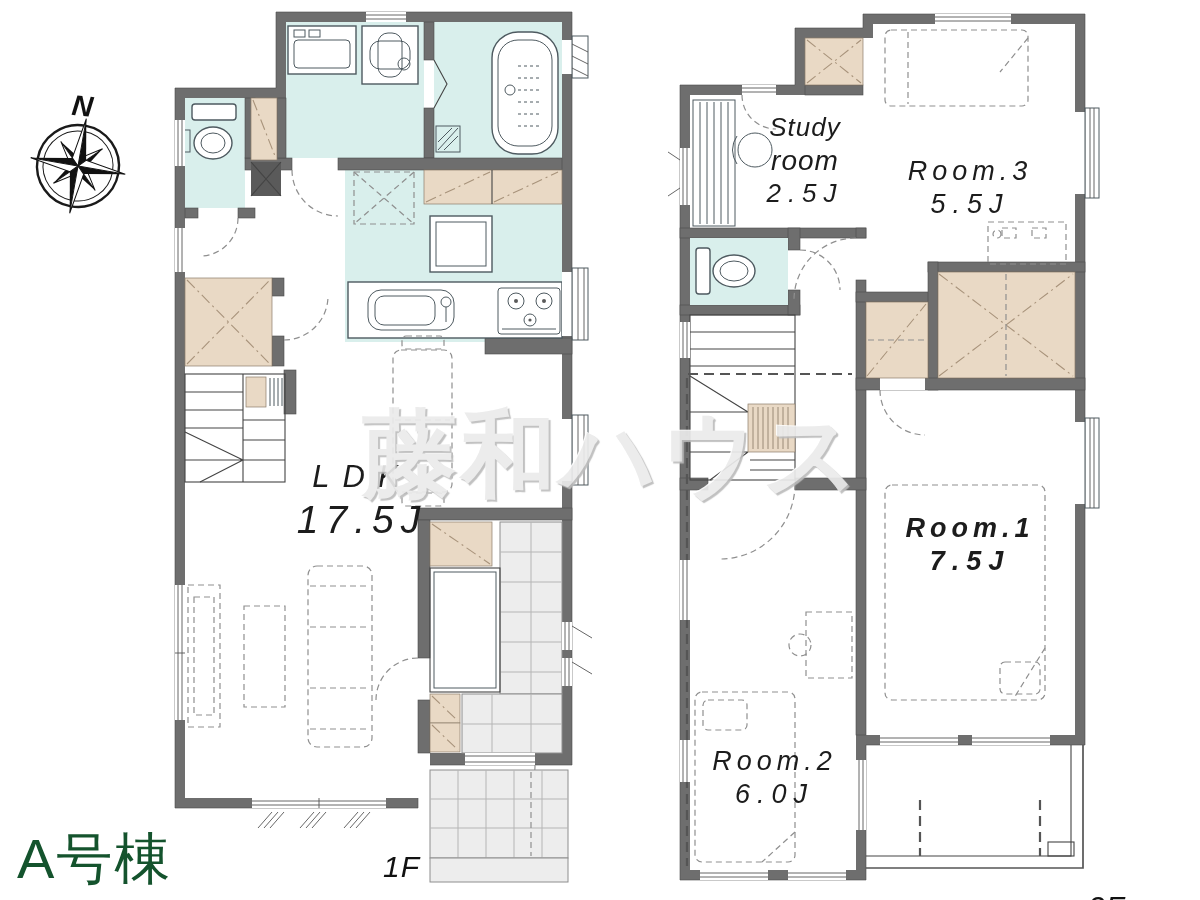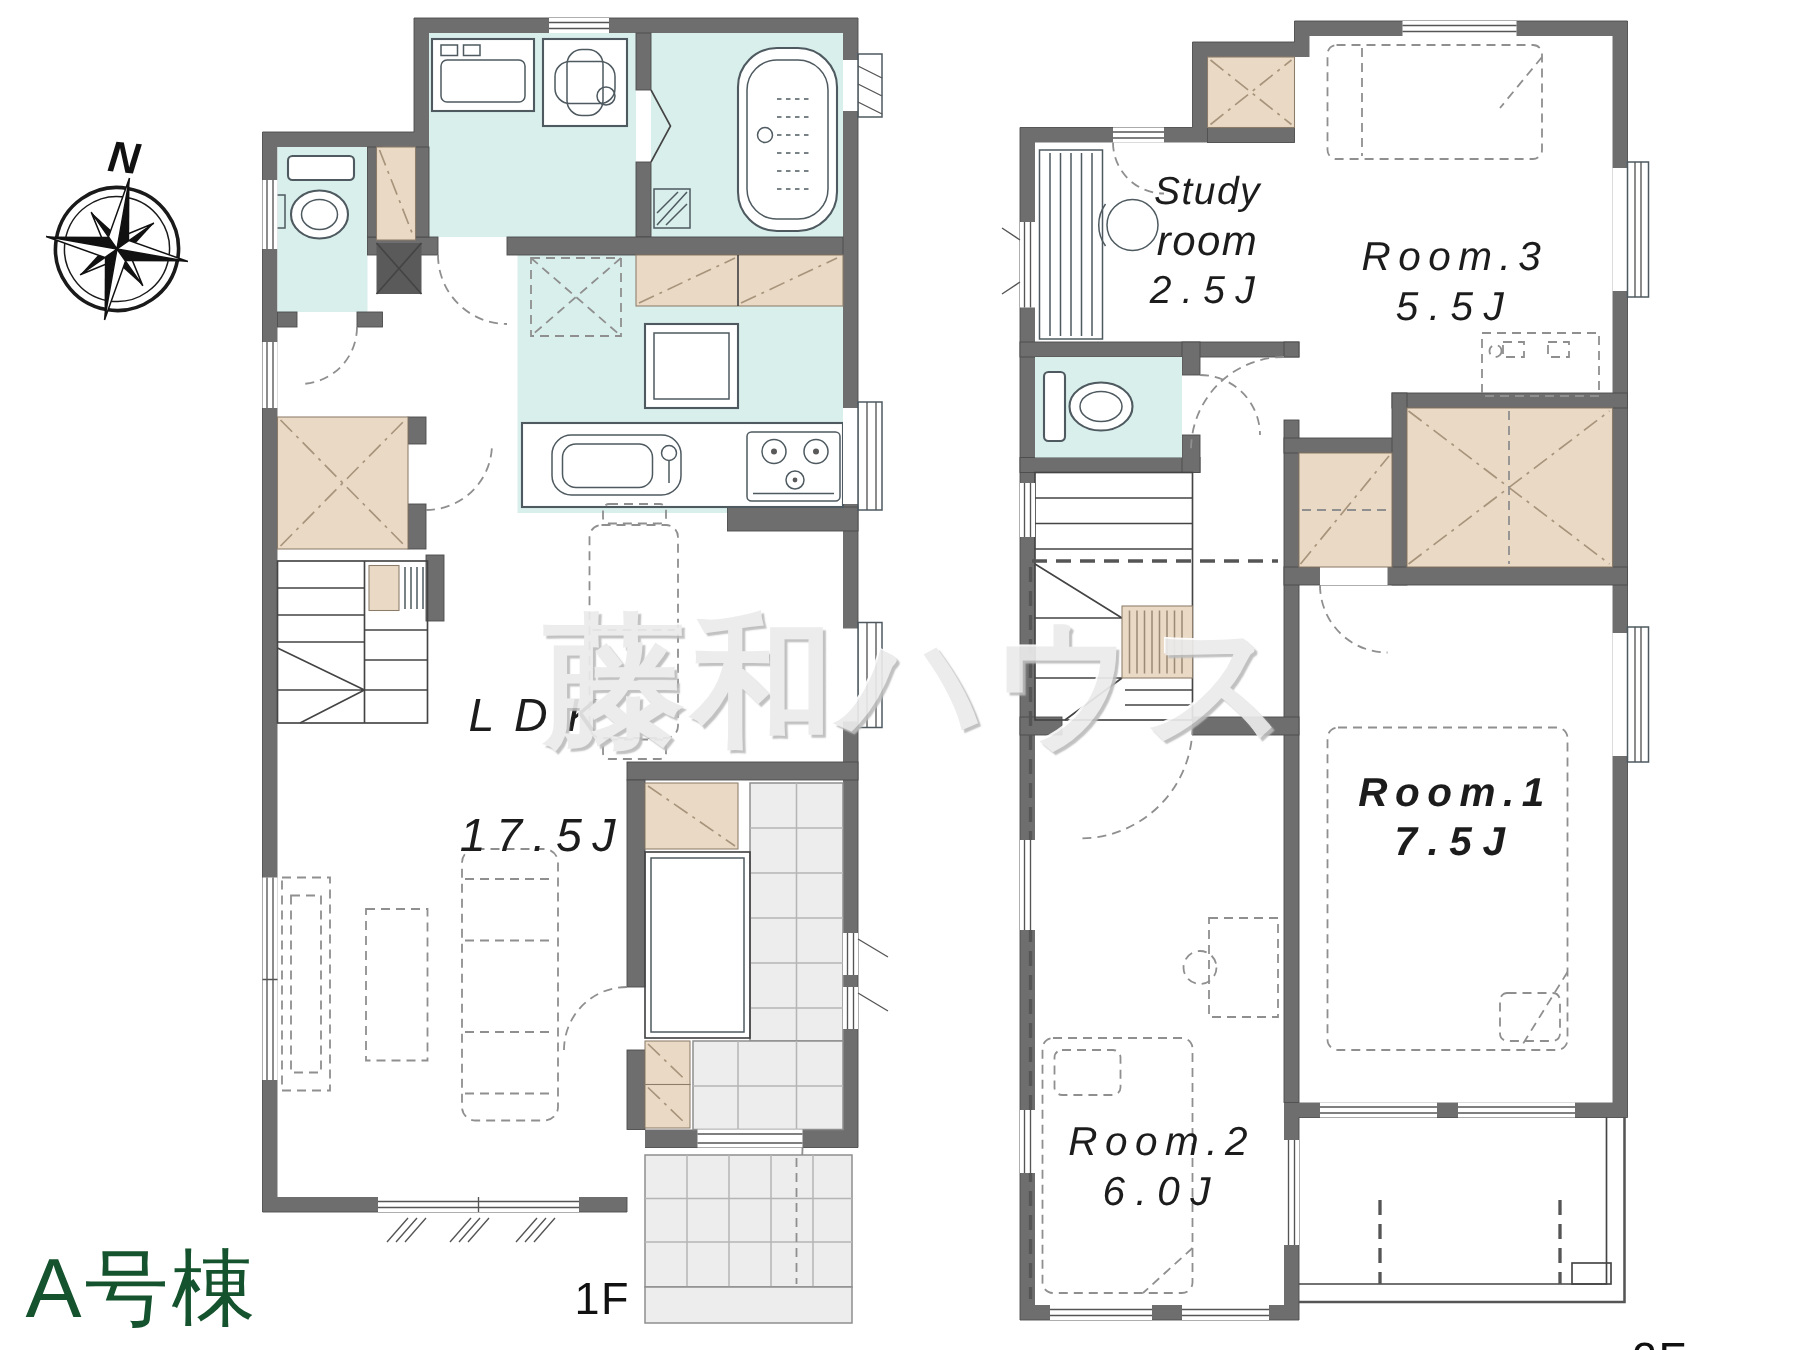--- a/index.html
+++ b/index.html
@@ -22,22 +22,22 @@
   .bd{fill:none;stroke:#555;stroke-width:2.2;stroke-dasharray:10 6;}
   .fx{fill:#ffffff;stroke:#4e5a60;stroke-width:1.4;}
   .fxl{fill:none;stroke:#4e5a60;stroke-width:1;}
   .dk{fill:#5a5a5a;}
   
   .room-label{position:absolute;z-index:4;text-align:center;color:#1c1c1c;
               font-style:italic;line-height:1.22;}
   .room-label .nm{display:block;font-size:27px;letter-spacing:5px;}
   .room-label .sz{display:block;font-size:27px;letter-spacing:7px;text-align:center;}
   .ldk .nm{font-size:31px;letter-spacing:13px;}
-  .ldk .sz{font-size:31px;letter-spacing:7px;margin-top:42px;}
-  .floor-label{position:absolute;z-index:4;font-size:30px;color:#111;letter-spacing:1px;}
+  .ldk .sz{font-size:39px;letter-spacing:7px;}
+  .floor-label{position:absolute;z-index:4;font-size:30px;color:#111;letter-spacing:1px;font-style:italic;}
   .building-title{position:absolute;left:17px;top:822px;z-index:4;font-size:56px;
                   font-weight:normal;color:#14532d;letter-spacing:2px;}
   .north-label{position:absolute;left:72px;top:90px;z-index:4;font-size:29px;font-weight:bold;
                font-style:italic;color:#111;transform:rotate(6deg);}
   .watermark{position:absolute;left:362px;top:392px;z-index:6;font-size:95px;font-weight:bold;
              color:#ebebeb;letter-spacing:4px;opacity:.92;pointer-events:none;
              text-shadow:2px 2px 1px #bcbcbc,-1px -1px 0 #ffffff;}
 </style>
 </head>
 <body>

